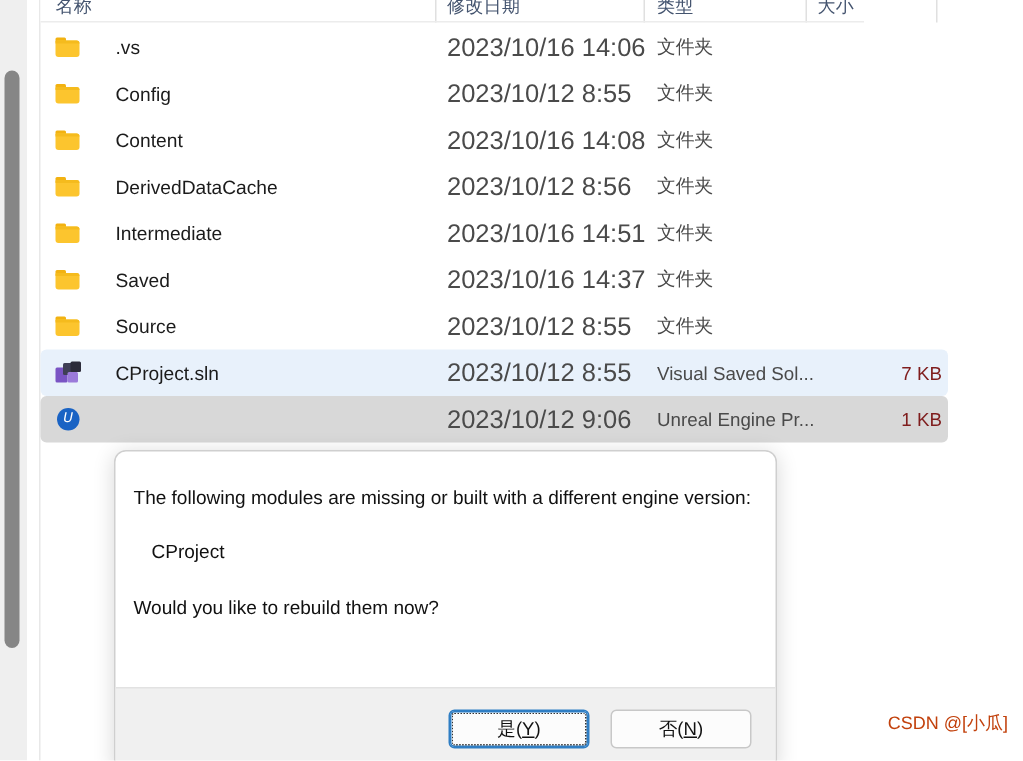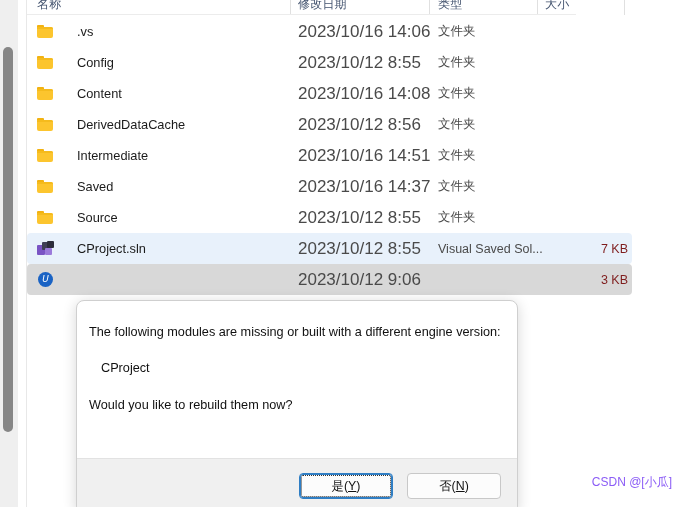--- a/index.html
+++ b/index.html
@@ -330,21 +330,21 @@
   }
   .btn-wrap { position: relative; display: inline-block; }
   .btn u { text-decoration: underline; }
 
   
   .watermark {
     position: absolute;
     right: 10px;
     bottom: 16px;
     font-size: 12px;
-    color: #8b5cf6;
+    color: #c2410c;
     white-space: nowrap;
   }
 </style>
 </head>
 <body>
 
 <div class="explorer">
 
   <div class="nav-strip"></div>
   <div class="nav-gap"></div>
@@ -480,21 +480,22 @@
     </div>
 
     <div class="row sel-gray">
       <div class="cell-name">
         <span class="ico ico-ue">
             <i class="circle"></i>
             <i class="glyph">U</i>
           </span>
       </div>
       <div class="cell-date">2023/10/12 9:06</div>
-      <div class="cell-size">3 KB</div>
+      <div class="cell-type">Unreal Engine Pr...</div>
+      <div class="cell-size">1 KB</div>
     </div>
 
   </div>
 </div>
 
 <div class="dialog">
 
   <div class="dlg-body">
     <div class="dlg-line l1">The following modules are missing or built with a different engine version:</div>
     <div class="dlg-line l2">CProject</div>

